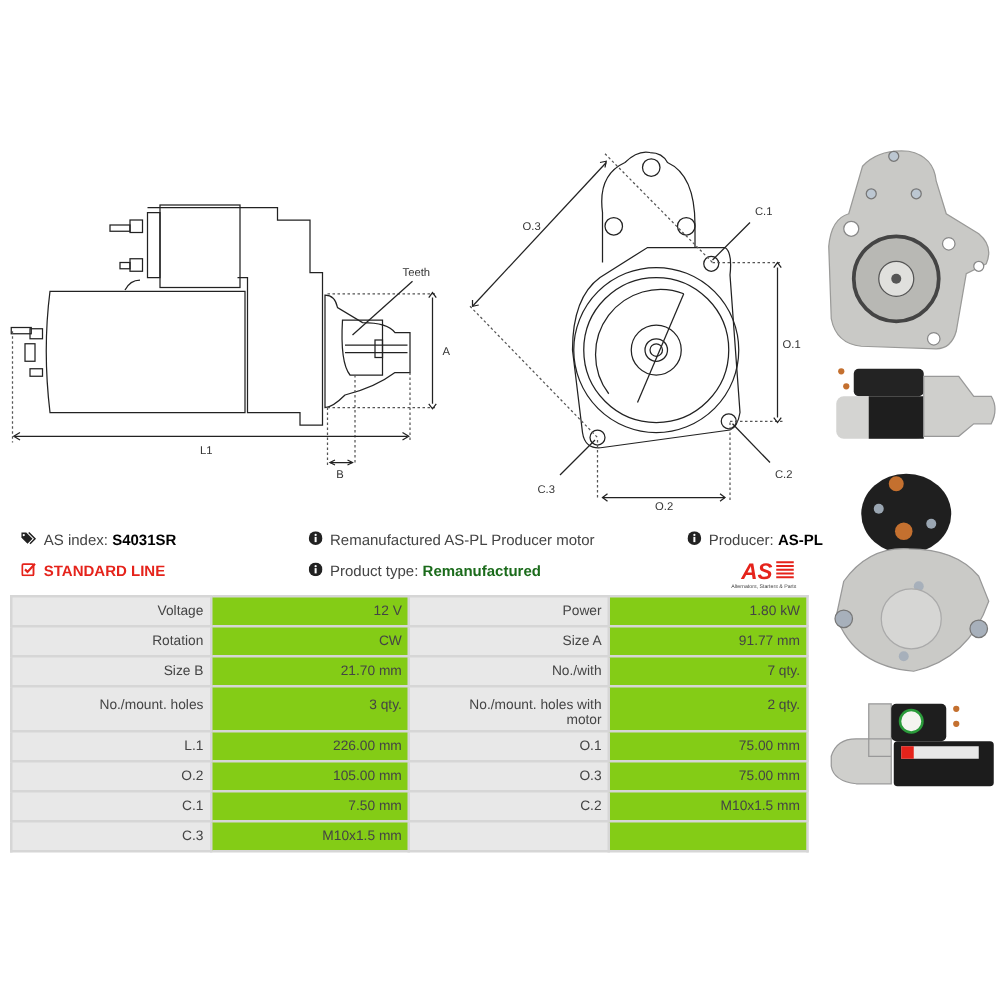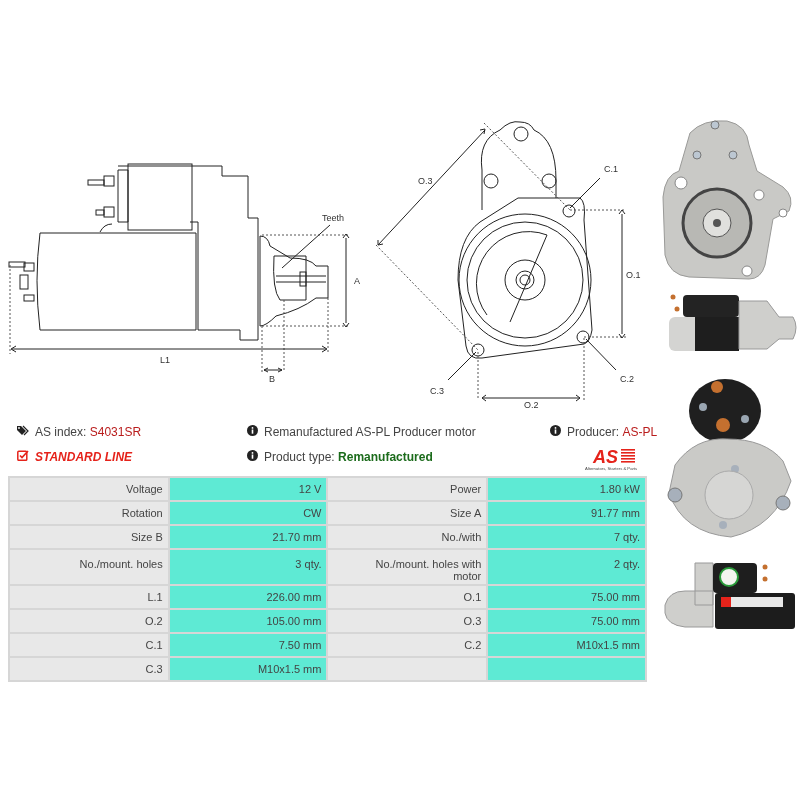--- a/index.html
+++ b/index.html
@@ -7,31 +7,31 @@
   body { position: relative; font-family: "Liberation Sans", "DejaVu Sans", sans-serif; color: #333; }
 
   .diagram { position: absolute; }
   .side-diagram { left: 0; top: 150px; width: 370px; height: 240px; }
   .front-diagram { left: 370px; top: 110px; width: 280px; height: 300px; }
 
   .photo-col { position: absolute; left: 655px; top: 115px; width: 145px; }
   .photo { position: absolute; left: 0; width: 145px; }
 
   .info-row { position: absolute; font-size: 12px; color: #444; display: flex; align-items: center; white-space: nowrap; }
-  .info-row b { color: #b91c1c; font-weight: normal; }
+  .info-row b { color: #000000; font-weight: bold; }
   .info-row .ico { display: inline-block; margin-right: 6px; }
-  .red { color: #e5231b !important; font-weight: bold; font-style: italic; }
+  .red { color: #e5231b !important; font-weight: bold; }
   .green { color: #1b6b1b !important; font-weight: bold; }
 
   .logo { position: absolute; left: 583px; top: 446px; width: 72px; height: 26px; }
 
   table.spec { position: absolute; left: 8px; top: 476px; width: 639px; border-collapse: collapse; font-size: 11px; color: #444; }
   table.spec td { border: 2px solid #d6d6d6; padding: 0 5px; text-align: right; vertical-align: middle; }
   table.spec td.k { background: #e8e8e8; width: 160px; }
-  table.spec td.v { background: #5eead4; width: 159px; }
+  table.spec td.v { background: #84cc16; width: 159px; }
   table.spec tr { height: 24px; }
   table.spec tr.tall { height: 36px; }
   table.spec tr.tall td { vertical-align: top; padding-top: 8px; }
 </style>
 </head>
 <body>
 
 <svg class="diagram side-diagram" viewBox="0 0 370 240" fill="none" stroke="#222" stroke-width="1">
 
   <path d="M118 16 H222 V26 H248 V68 H258 V178 V190 H240 V180 H198 V72 H190"></path>

